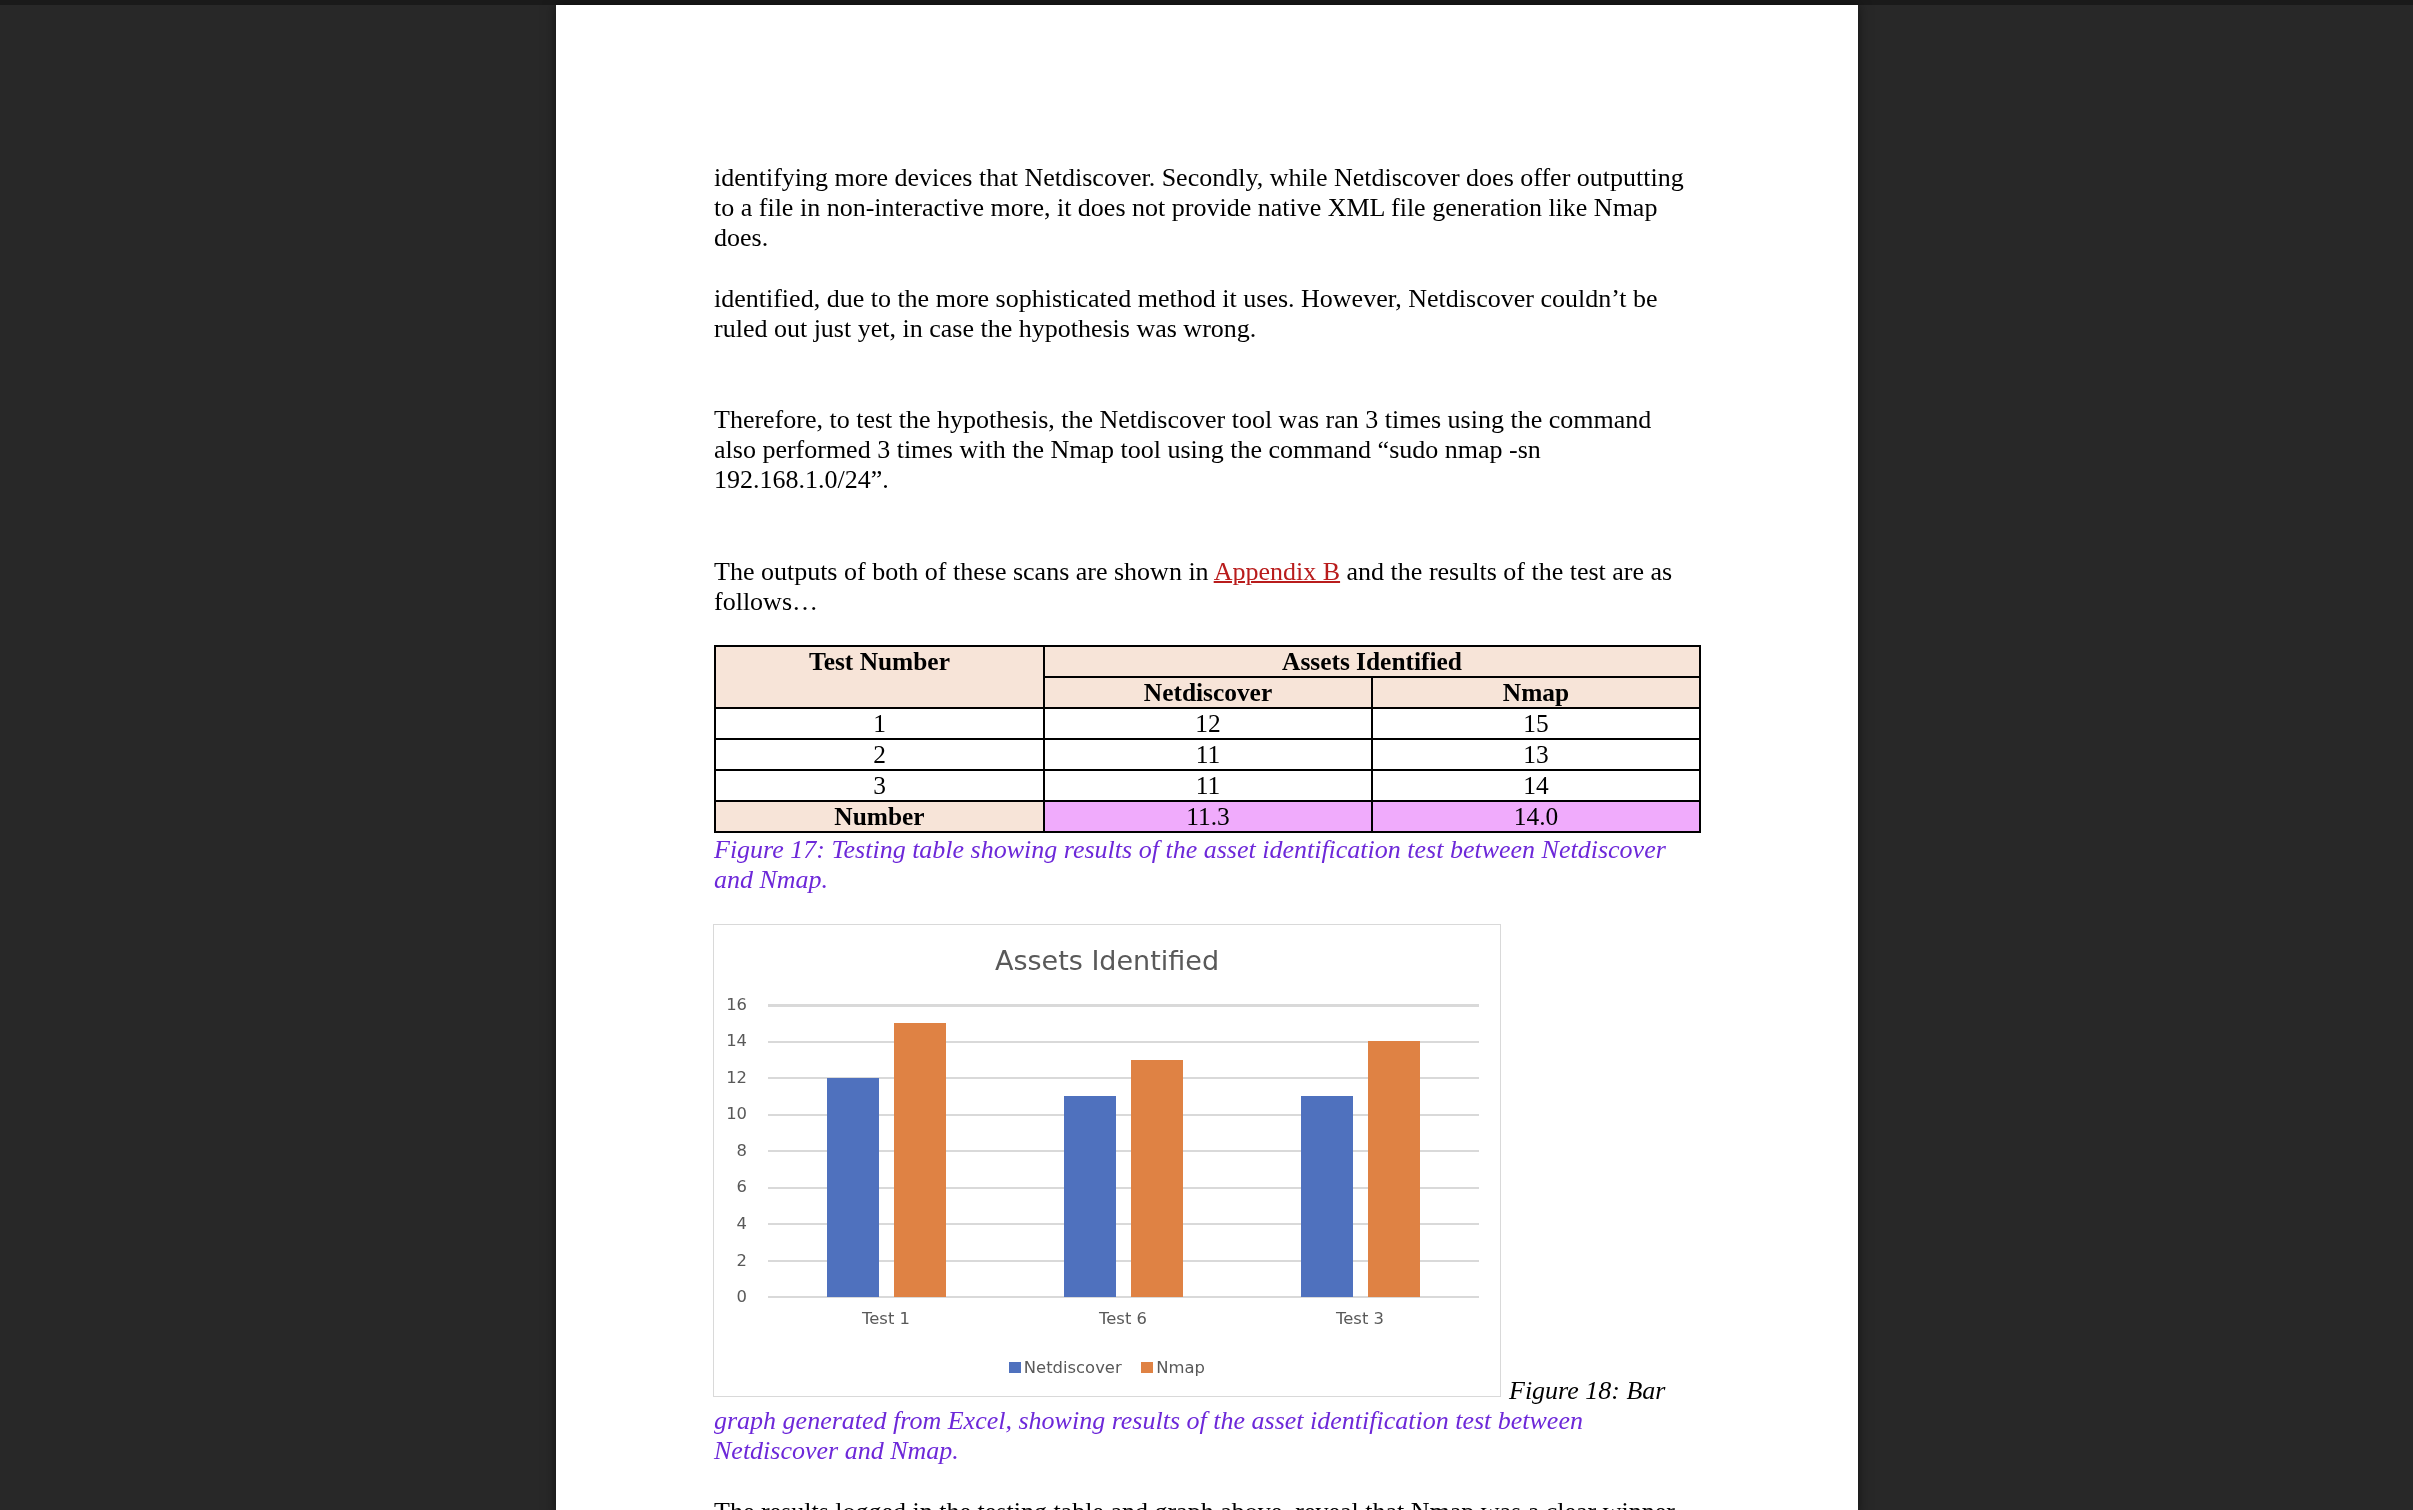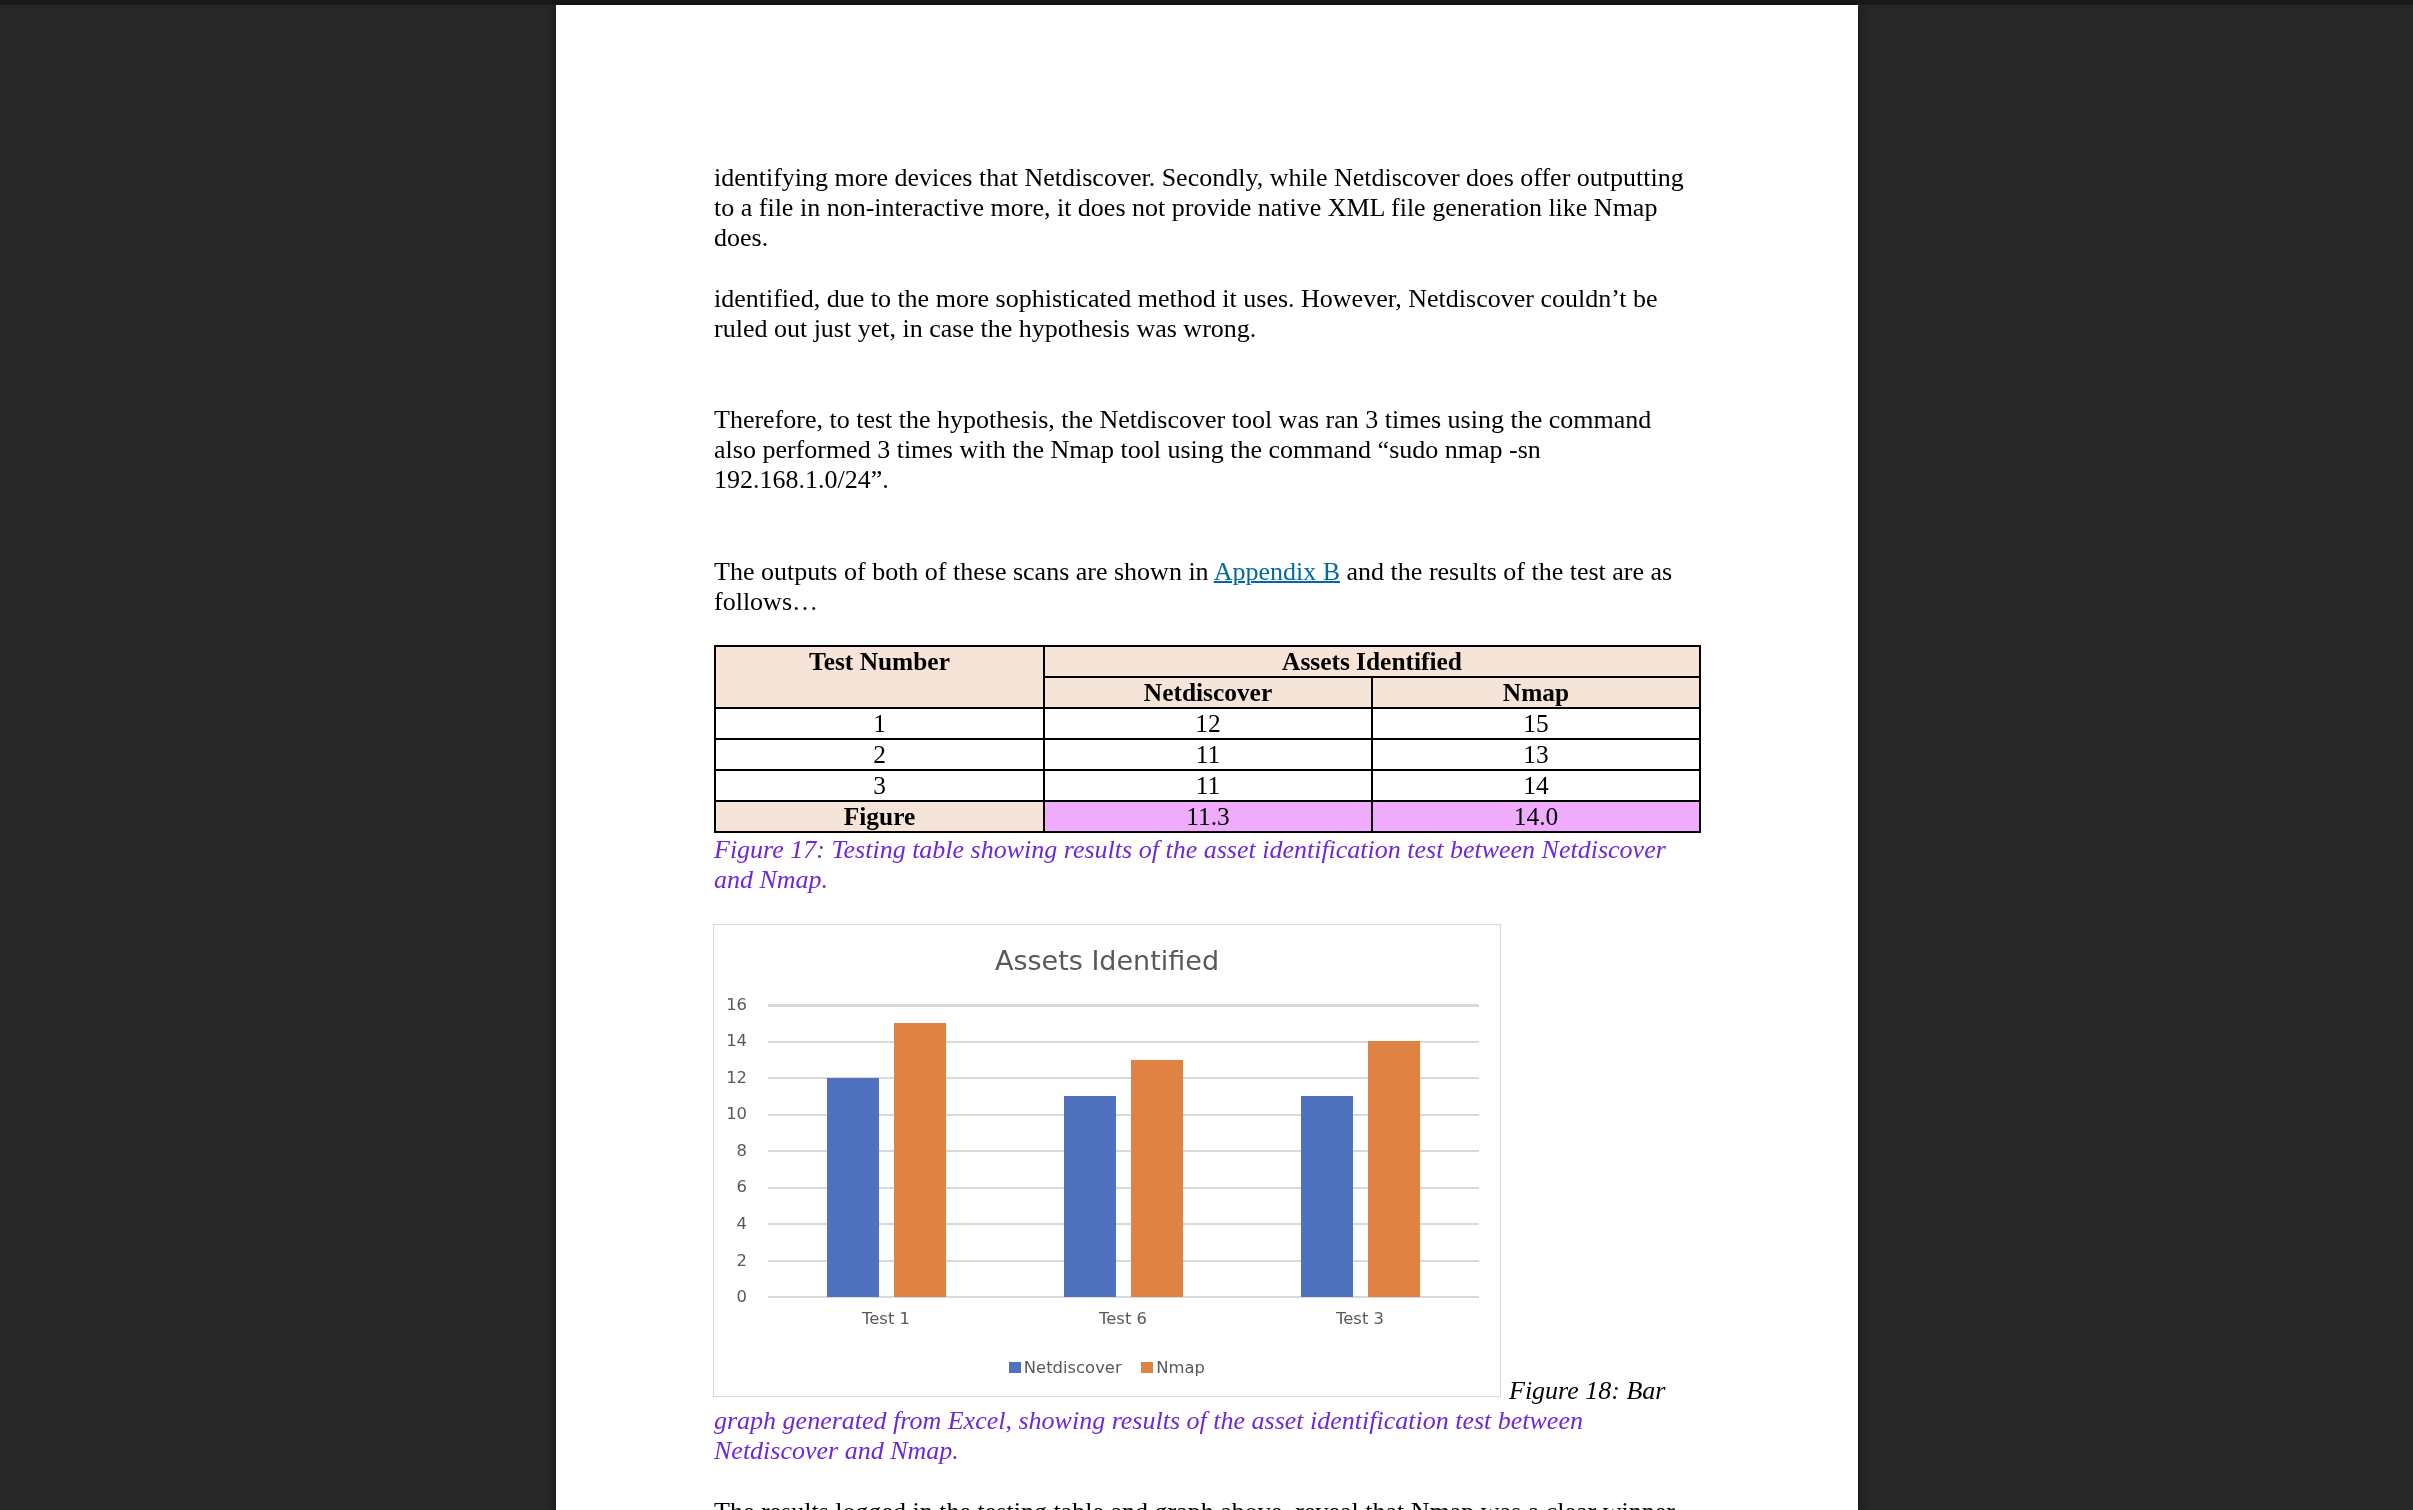--- a/index.html
+++ b/index.html
@@ -14,21 +14,21 @@
     position: absolute; left: 556px; top: 4.9px; width: 1302px; height: 1510px;
     background: #ffffff;
     box-shadow: 0 0 11.5px rgba(0,0,0,0.55);
   }
   .para {
     position: absolute; left: 158px; width: 1010px;
     font-size: 26px; line-height: 30px; color: #000;
     margin: 0;
   }
   .para .line { display: block; white-space: nowrap; }
-  a.link { color: #0369a1; text-decoration-thickness: 1.6px; }
+  a.link { color: #b91c1c; text-decoration-thickness: 1.6px; }
 
   
   .results-table {
     position: absolute; left: 158px; top: 640px;
     border-collapse: collapse;
     font-size: 25.4px; line-height: 28px;
   }
   .results-table td {
     border: 2.5px solid #000; padding: 0; text-align: center; vertical-align: top;
     height: 29px;
@@ -117,21 +117,21 @@
       <td>2</td>
       <td>11</td>
       <td>13</td>
     </tr>
     <tr>
       <td>3</td>
       <td>11</td>
       <td>14</td>
     </tr>
     <tr>
-      <td class="hdr">Figure</td>
+      <td class="hdr">Number</td>
       <td class="avg-val">11.3</td>
       <td class="avg-val">14.0</td>
     </tr>
   </tbody>
     </table>
 
   <p class="caption" style="top:830px">
     <span class="line">Figure 17: Testing table showing results of the asset identification test between Netdiscover</span>
     <span class="line">and Nmap.</span>
   </p>

